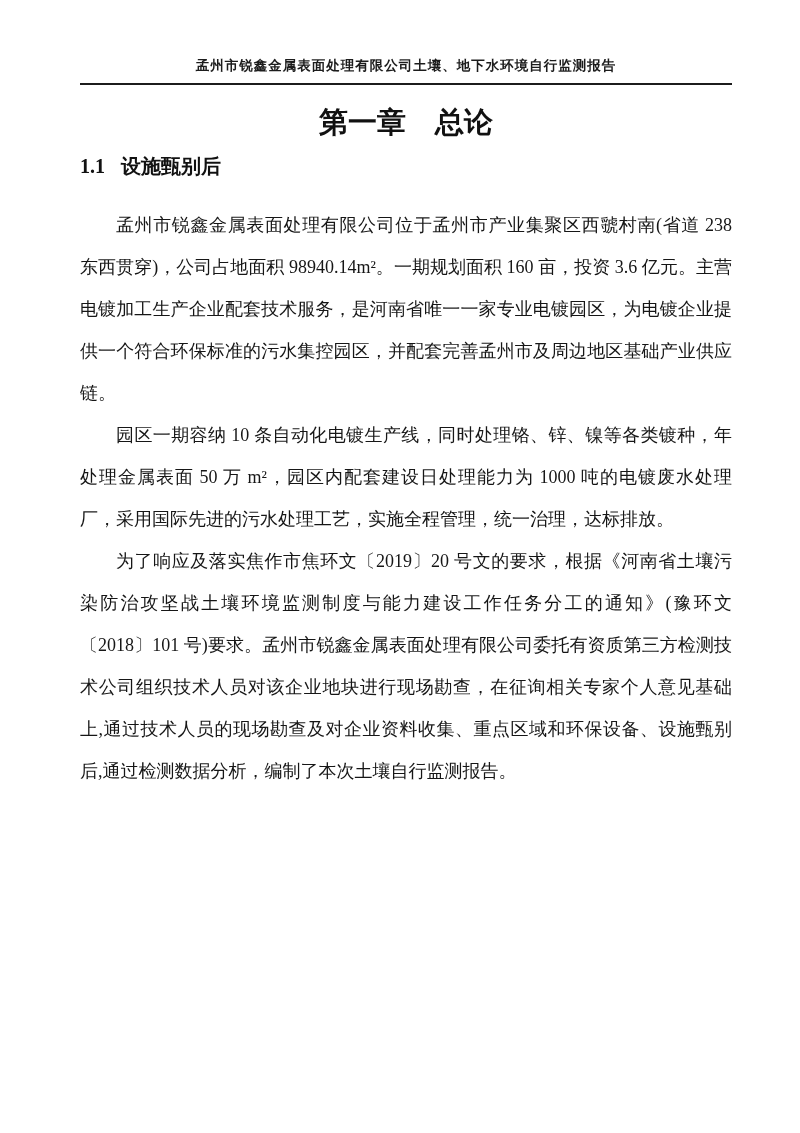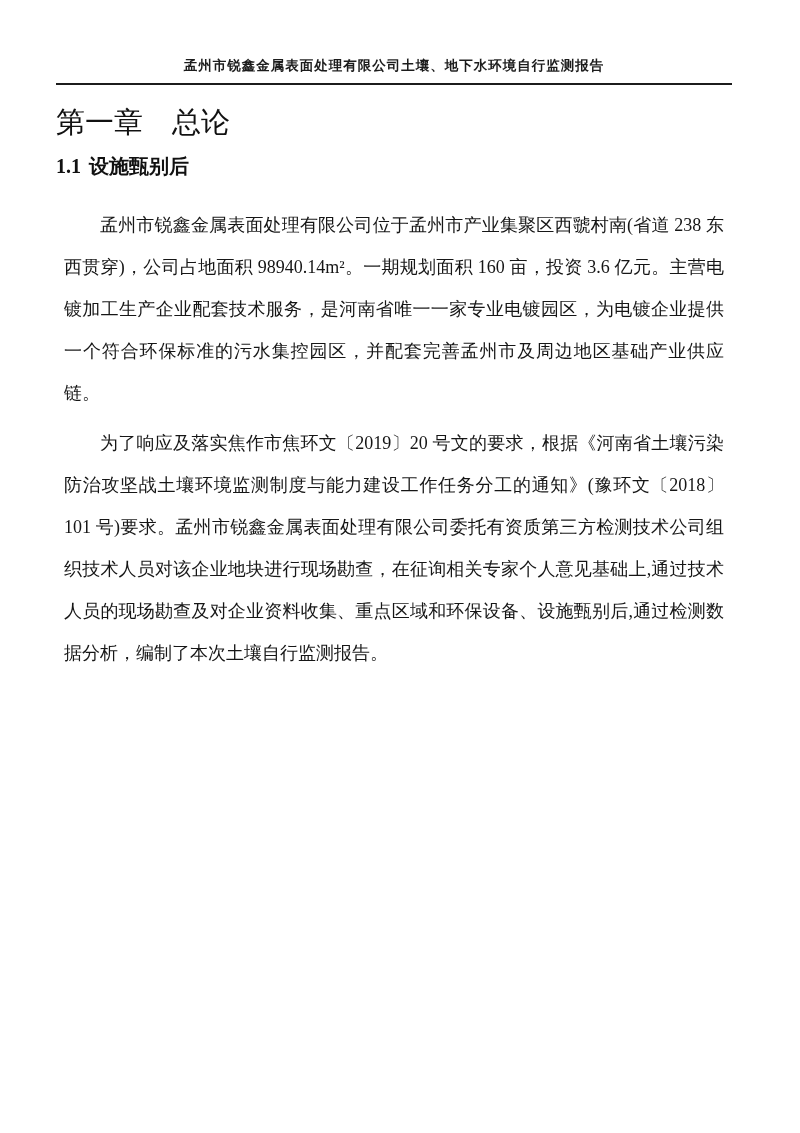--- a/index.html
+++ b/index.html
@@ -5,50 +5,51 @@
   html, body { margin: 0; padding: 0; background: #ffffff; }
   .page {
     position: relative;
     width: 800px;
     height: 910px;
     margin: 0 auto;
     background: #ffffff;
     color: #141414;
     font-family: "Liberation Serif", "DejaVu Serif", serif;
     box-sizing: border-box;
-    padding: 57px 68px 0 56px;
+    padding: 57px 68px 0 80px;
     overflow: hidden;
   }
   .running-header {
     text-align: center;
     font-size: 13.5px;
     font-weight: bold;
     line-height: 17px;
     letter-spacing: 1px;
     padding: 0 0 9px 0;
     border-bottom: 2px solid #1c1c1c;
     color: #1c1c1c;
   }
   h1.chapter-title {
     margin: 17px 0 0 0;
+    text-align: center;
     font-size: 29px;
-    font-weight: normal;
+    font-weight: bold;
     line-height: 40px;
     color: #111111;
   }
   h2.section-heading {
     margin: 10px 0 24px 0;
     font-size: 20px;
     font-weight: bold;
     line-height: 28px;
     color: #111111;
   }
-  h2.section-heading .sec-num { margin-right: 8px; }
+  h2.section-heading .sec-num { margin-right: 16px; }
   .body-text p {
-    margin: 8px;
+    margin: 0;
     font-size: 18px;
     line-height: 42px;
     text-align: justify;
     text-indent: 2em;
     color: #161616;
   }
   .page-footer {
     position: absolute;
     left: 0;
     right: 0;
@@ -67,18 +68,19 @@
   <div class="running-header">孟州市锐鑫金属表面处理有限公司土壤、地下水环境自行监测报告</div>
 
   <h1 class="chapter-title">第一章　总论</h1>
 
   <h2 class="section-heading">
     <span class="sec-num">1.1</span><span>设施甄别后</span>
   </h2>
 
   <div class="body-text">
     <p>孟州市锐鑫金属表面处理有限公司位于孟州市产业集聚区西虢村南(省道 238 东西贯穿)，公司占地面积 98940.14m²。一期规划面积 160 亩，投资 3.6 亿元。主营电镀加工生产企业配套技术服务，是河南省唯一一家专业电镀园区，为电镀企业提供一个符合环保标准的污水集控园区，并配套完善孟州市及周边地区基础产业供应链。</p>
+    <p>园区一期容纳 10 条自动化电镀生产线，同时处理铬、锌、镍等各类镀种，年处理金属表面 50 万 m²，园区内配套建设日处理能力为 1000 吨的电镀废水处理厂，采用国际先进的污水处理工艺，实施全程管理，统一治理，达标排放。</p>
     <p>为了响应及落实焦作市焦环文〔2019〕20 号文的要求，根据《河南省土壤污染防治攻坚战土壤环境监测制度与能力建设工作任务分工的通知》(豫环文〔2018〕101 号)要求。孟州市锐鑫金属表面处理有限公司委托有资质第三方检测技术公司组织技术人员对该企业地块进行现场勘查，在征询相关专家个人意见基础上,通过技术人员的现场勘查及对企业资料收集、重点区域和环保设备、设施甄别后,通过检测数据分析，编制了本次土壤自行监测报告。</p>
   </div>
 
   <div class="page-footer">第 1 页</div>
 
 </div>
 
 </body></html>

